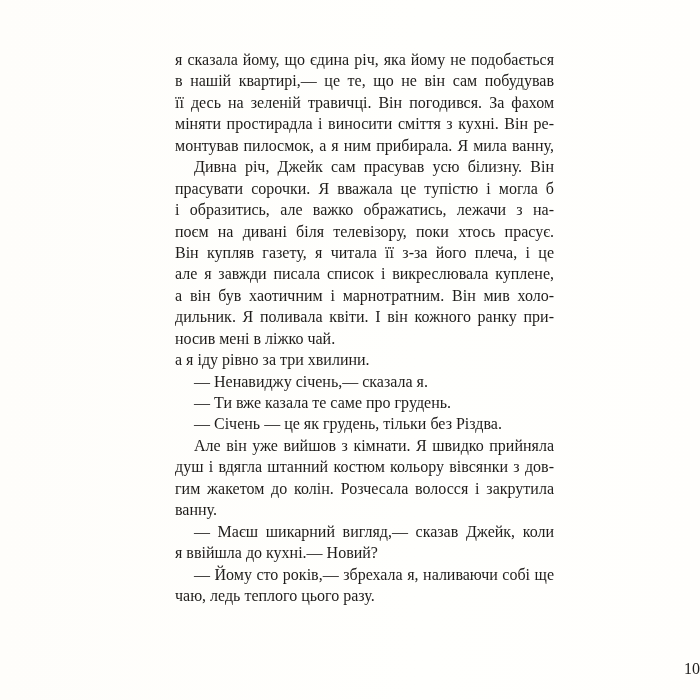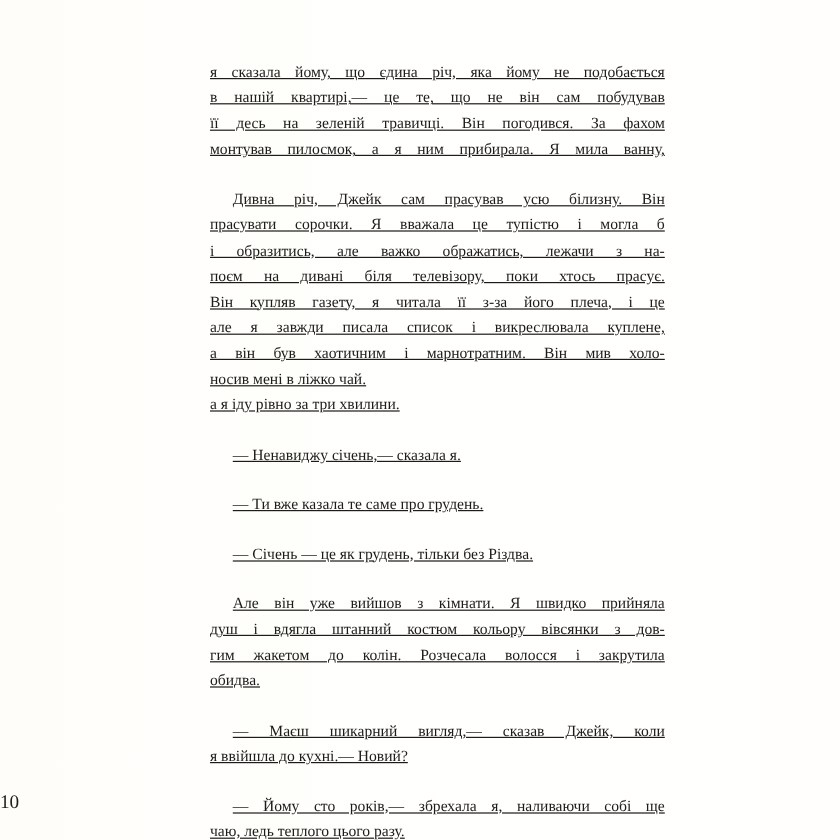--- a/index.html
+++ b/index.html
@@ -18,62 +18,63 @@
     position: absolute;
     left: 175px;
     top: 49px;
     width: 379px;
   }
   .line {
     display: block;
     height: 21.45px;
     line-height: 21.45px;
     font-family: "Liberation Serif", serif;
-    font-size: 13px;
+    font-size: 16px;
     white-space: nowrap;
     text-align: justify;
     text-align-last: justify;
-    text-decoration: underline;
   }
   .line.last { text-align-last: left; }
-  .line.indent { padding-left: 19px; margin-top: 20px; }
+  .line.indent { padding-left: 19px; }
   .page-number {
     position: absolute;
     left: 0; width: 700px;
     top: 660px;
-    text-align: left;
+    text-align: right;
     font-family: "Liberation Serif", serif;
     font-size: 16px;
     color: #1e1c1a;
   }
 </style>
 </head>
 <body>
 
 <div class="page">
   <div class="text-block" id="text-block">
       <span class="line">я сказала йому, що єдина річ, яка йому не подобається</span>
       <span class="line">в нашій квартирі,— це те, що не він сам побудував</span>
       <span class="line">її десь на зеленій травичці. Він погодився. За фахом</span>
+      <span class="line">міняти простирадла і виносити сміття з кухні. Він ре-</span>
       <span class="line">монтував пилосмок, а я ним прибирала. Я мила ванну,</span>
       <span class="line indent">Дивна річ, Джейк сам прасував усю білизну. Він</span>
       <span class="line">прасувати сорочки. Я вважала це тупістю і могла б</span>
       <span class="line">і образитись, але важко ображатись, лежачи з на-</span>
       <span class="line">поєм на дивані біля телевізору, поки хтось прасує.</span>
       <span class="line">Він купляв газету, я читала її з-за його плеча, і це</span>
       <span class="line">але я завжди писала список і викреслювала куплене,</span>
       <span class="line">а він був хаотичним і марнотратним. Він мив холо-</span>
+      <span class="line">дильник. Я поливала квіти. І він кожного ранку при-</span>
       <span class="line last">носив мені в ліжко чай.</span>
       <span class="line last">а я іду рівно за три хвилини.</span>
       <span class="line indent last">— Ненавиджу січень,— сказала я.</span>
       <span class="line indent last">— Ти вже казала те саме про грудень.</span>
       <span class="line indent last">— Січень — це як грудень, тільки без Різдва.</span>
       <span class="line indent">Але він уже вийшов з кімнати. Я швидко прийняла</span>
       <span class="line">душ і вдягла штанний костюм кольору вівсянки з дов-</span>
       <span class="line">гим жакетом до колін. Розчесала волосся і закрутила</span>
-      <span class="line last">обидва.</span>
+      <span class="line last">ванну.</span>
       <span class="line indent">— Маєш шикарний вигляд,— сказав Джейк, коли</span>
       <span class="line last">я ввійшла до кухні.— Новий?</span>
       <span class="line indent">— Йому сто років,— збрехала я, наливаючи собі ще</span>
       <span class="line last">чаю, ледь теплого цього разу.</span>
     </div>
   <div class="page-number">10</div>
 </div>
 
 </body></html>

